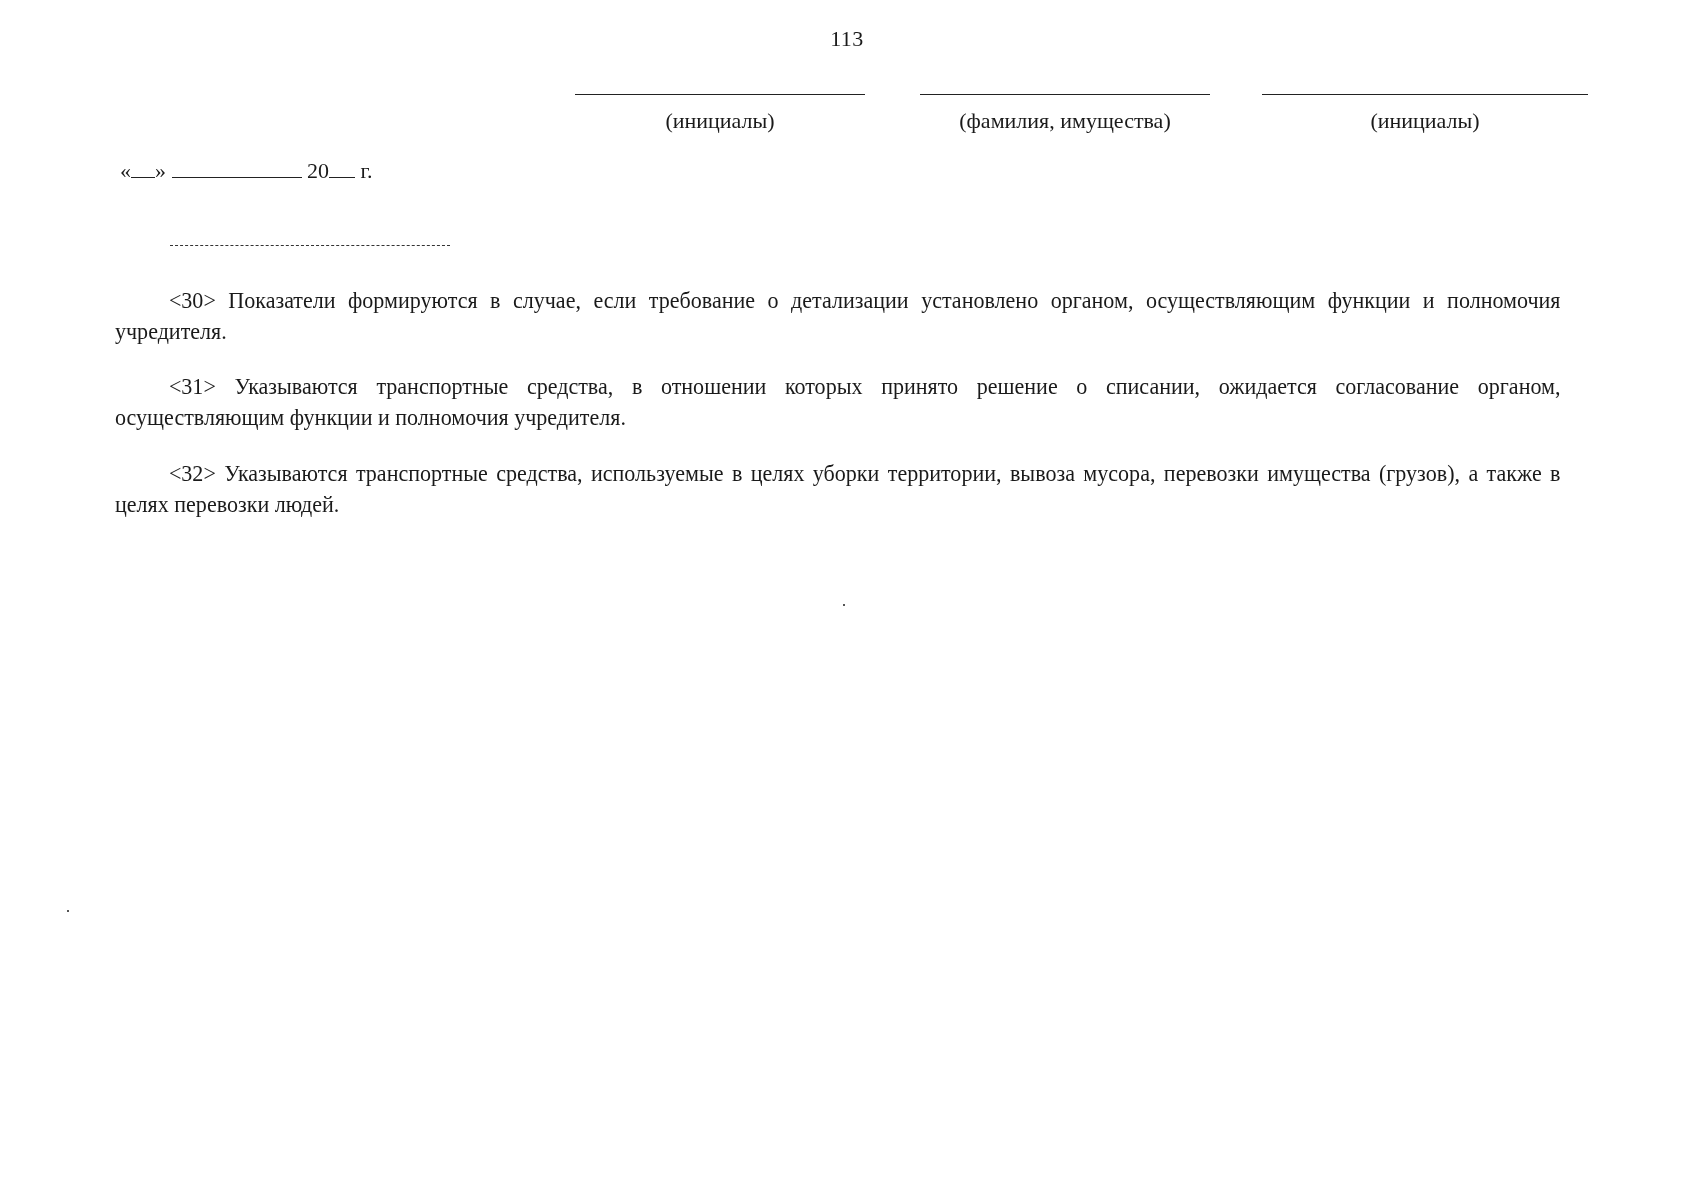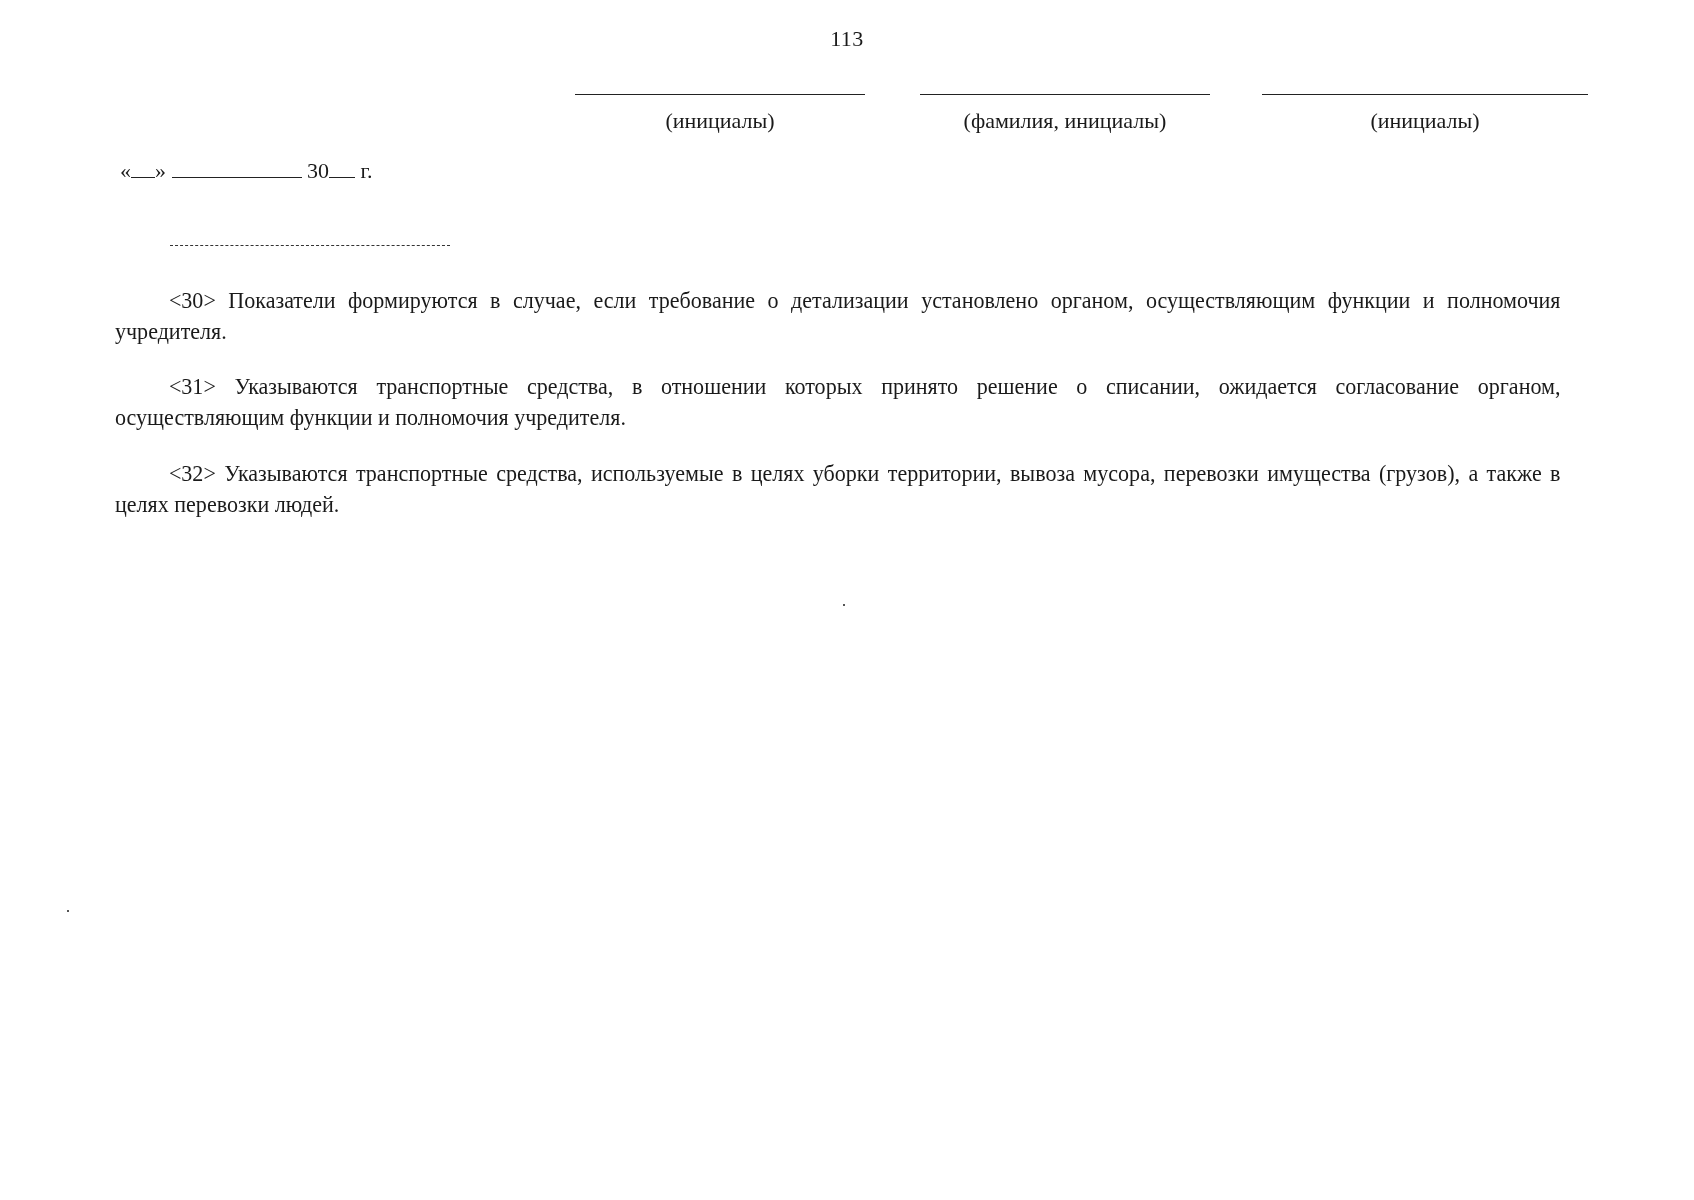--- a/index.html
+++ b/index.html
@@ -37,24 +37,24 @@
 </head>
 <body>
 
 <div class="page-number">113</div>
 
 <div class="sig-line" style="left:575px;width:290px;"></div>
 <div class="sig-line" style="left:920px;width:290px;"></div>
 <div class="sig-line" style="left:1262px;width:326px;"></div>
 
 <div class="sig-label" style="left:575px;width:290px;">(инициалы)</div>
-<div class="sig-label" style="left:920px;width:290px;">(фамилия, инициалы)</div>
+<div class="sig-label" style="left:920px;width:290px;">(фамилия, имущества)</div>
 <div class="sig-label" style="left:1262px;width:326px;">(инициалы)</div>
 
-<div class="date-line"><span>«</span><span class="blank" style="width:24px;"></span><span>»</span> <span class="blank" style="width:130px;"></span> <span>30</span><span class="blank" style="width:26px;"></span> <span>г.</span></div>
+<div class="date-line"><span>«</span><span class="blank" style="width:24px;"></span><span>»</span> <span class="blank" style="width:130px;"></span> <span>20</span><span class="blank" style="width:26px;"></span> <span>г.</span></div>
 
 <div class="footnote-sep"></div>
 
 <div class="footnote" style="top:285px;"><span>&lt;30&gt;</span> <span>Показатели формируются в случае, если требование о детализации установлено органом, осуществляющим функции и полномочия учредителя.</span></div>
 
 <div class="footnote" style="top:371px;"><span>&lt;31&gt;</span> <span>Указываются транспортные средства, в отношении которых принято решение о списании, ожидается согласование органом, осуществляющим функции и полномочия учредителя.</span></div>
 
 <div class="footnote" style="top:458px;"><span>&lt;32&gt;</span> <span>Указываются транспортные средства, используемые в целях уборки территории, вывоза мусора, перевозки имущества (грузов), а также в целях перевозки людей.</span></div>
 
 <div class="dot" style="left:843px;top:604px;"></div>

